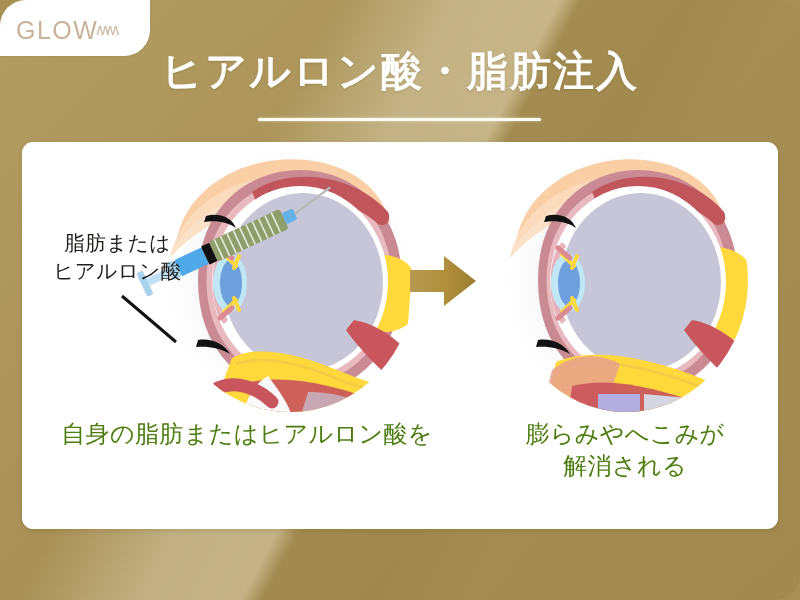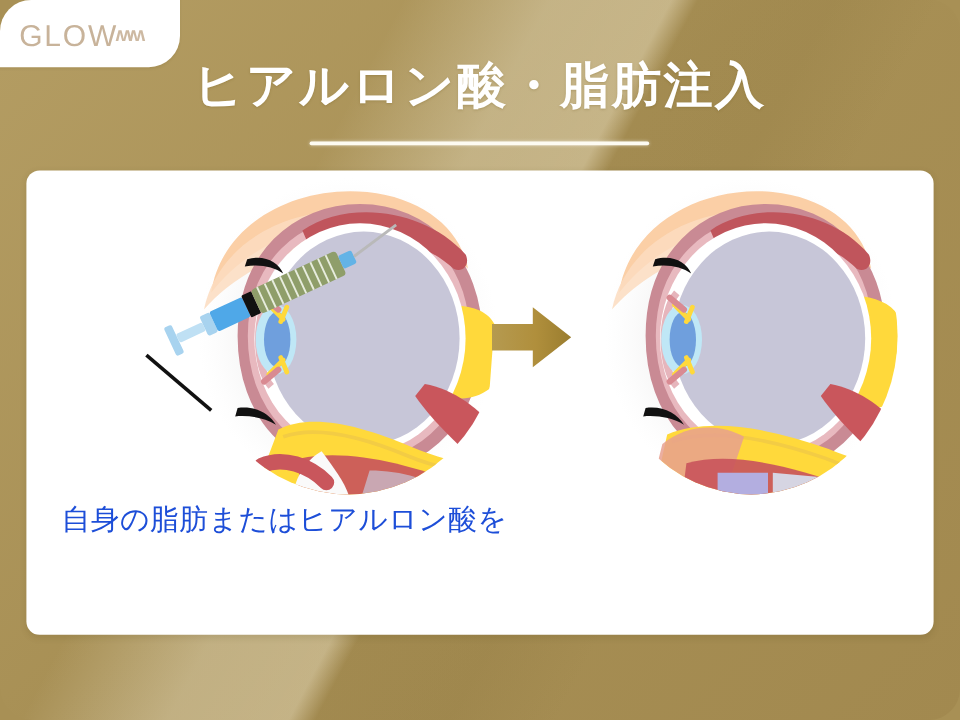--- a/index.html
+++ b/index.html
@@ -35,21 +35,21 @@
   .logo-mark{
     position:absolute;left:56px;top:50px;
     font-family:"Liberation Sans","DejaVu Sans",sans-serif;
     font-size:25px;letter-spacing:1.5px;
     color:#c8b39a;font-weight:300;
     white-space:nowrap;
     display:flex;align-items:baseline;
   }
   .logo-mark .mm{
     font-size:17px;letter-spacing:-2px;margin-left:-2px;
-    color:#cdb9a2;transform:translateY(-4px);font-weight:bold;
+    color:#cdb9a2;transform:translateY(-4px);
   }
 
   
   .title{
     position:absolute;left:0;top:44px;width:800px;
     text-align:center;
     font-size:41px;font-weight:700;
     color:#ffffff;
     letter-spacing:2px;
     text-shadow:0 1px 2px rgba(110,88,30,.28);
@@ -78,22 +78,22 @@
   .annot{
     position:absolute;left:8px;top:87px;
     width:175px;text-align:center;
     font-size:20.5px;line-height:1.38;color:#1d1d1b;
     letter-spacing:.5px;
   }
   .leader{position:absolute;left:96px;top:150px;width:70px;height:60px;}
 
   
   .caption{
-    position:absolute;left:0;width:100%;
-    text-align:center;color:#1d4ed8;
+    position:absolute;left:10px;width:100%;
+    text-align:center;color:#4d7c0f;
     font-size:24px;line-height:1.32;letter-spacing:.4px;
   }
   .caption-left{top:277px;}
   .caption-right{top:277px;}
 
   .figure{position:absolute;}
   .fig-left{left:118px;top:6px;width:300px;height:270px;}
   .fig-right{left:42px;top:6px;width:265px;height:270px;}
   .arrow-wrap{position:absolute;left:386px;top:108px;width:70px;height:62px;}
   svg{display:block;overflow:visible;}
@@ -187,20 +187,24 @@
                 <line x1="252" y1="-11" x2="252" y2="11"></line>
               <line x1="259" y1="-11" x2="259" y2="11"></line>
                 <line x1="266" y1="-11" x2="266" y2="11"></line>
             </g>
             <rect x="275" y="-6" width="12" height="12" rx="2" fill="#63b3e6"></rect>
             <line x1="287" y1="0" x2="330" y2="-9" stroke="#b9b9b9" stroke-width="2.4"></line>
           </g>
         </svg>
       </div>
 
+      <div class="annot">
+        <div>脂肪または</div>
+        <div>ヒアルロン酸</div>
+      </div>
       <svg class="leader" viewBox="0 0 70 60">
         <line x1="4" y1="4" x2="58" y2="50" stroke="#111111" stroke-width="3"></line>
       </svg>
 
       <div class="caption caption-left">
         <div>自身の脂肪またはヒアルロン酸を</div>
       </div>
     </div>
 
     <div class="arrow-wrap">
@@ -262,16 +266,20 @@
 
             <path d="M104 246 L146 246 L146 270 L104 270 Z" fill="#b3aee0"></path>
             <path d="M150 246 L216 252 L216 270 L150 270 Z" fill="#d6d5e2"></path>
           </g>
 
           <path d="M52 68 C66 64 78 70 82 80 C74 74 62 72 50 74 Z" fill="#111111"></path>
           <path d="M44 192 C58 190 70 196 76 206 C66 200 54 198 42 199 Z" fill="#111111"></path>
         </svg>
       </div>
 
+      <div class="caption caption-right">
+        <div>膨らみやへこみが</div>
+        <div>解消される</div>
+      </div>
     </div>
 
   </div>
 </div>
 
 </body></html>

